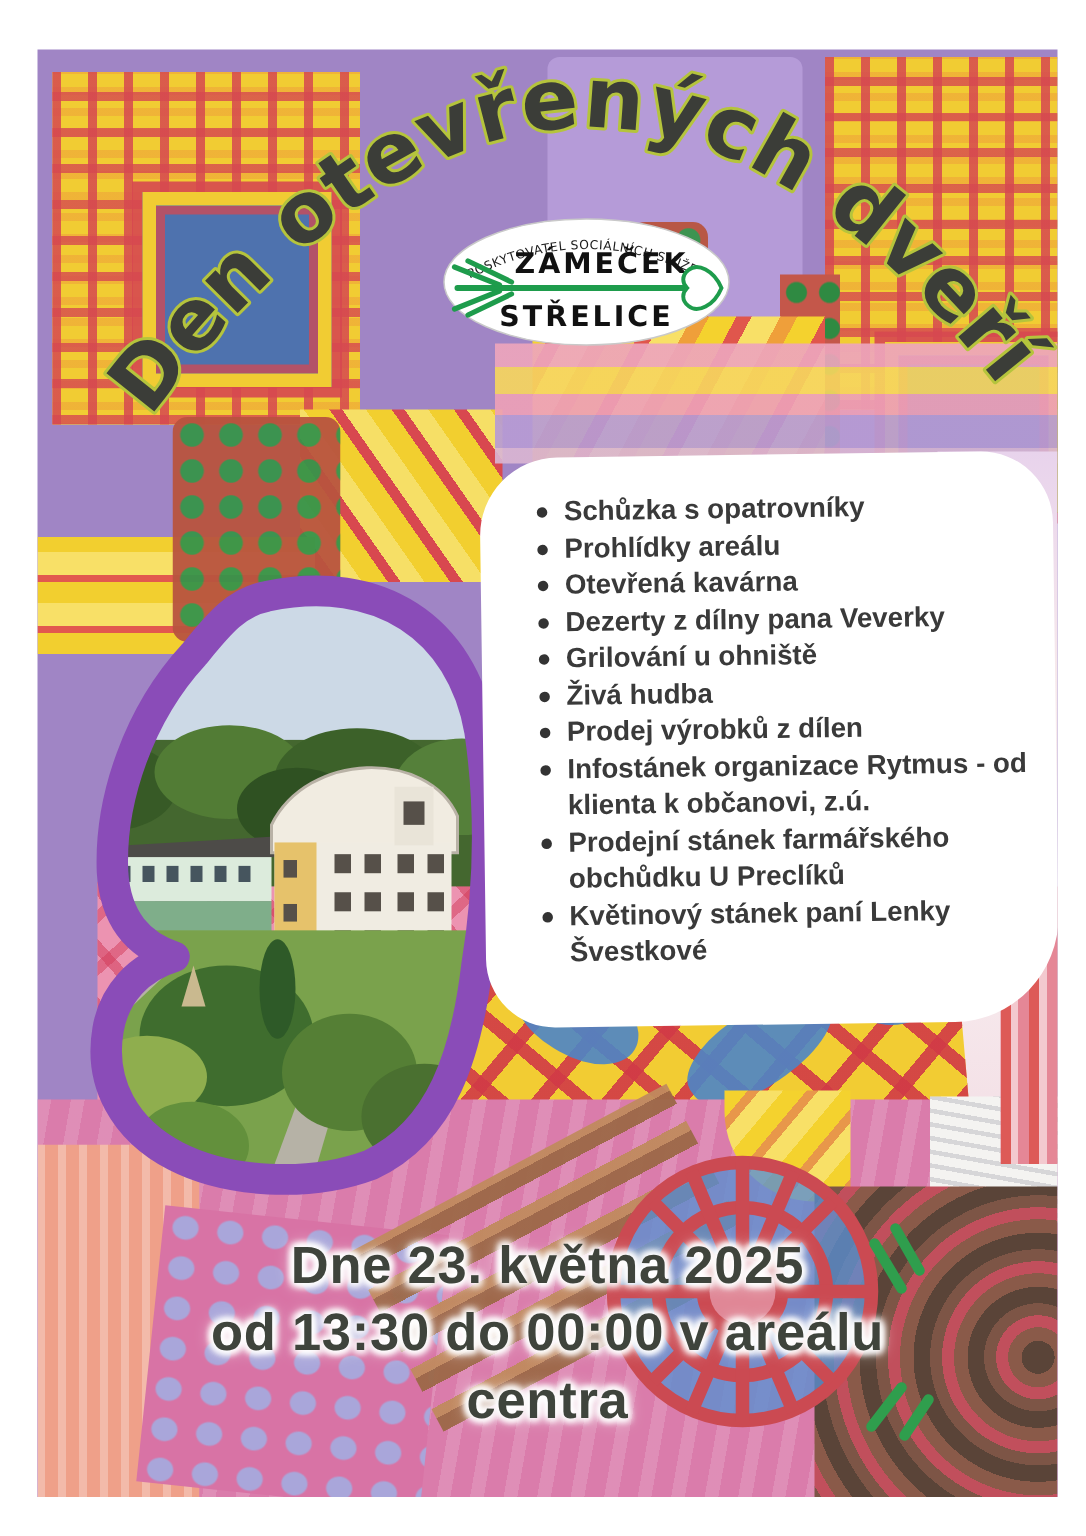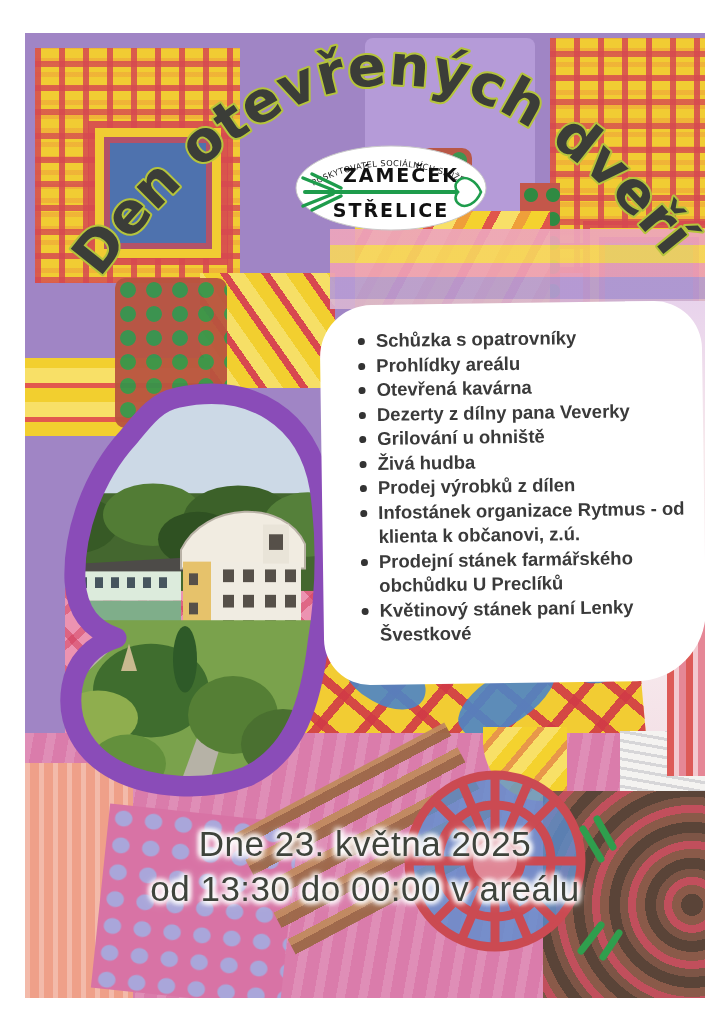--- a/index.html
+++ b/index.html
@@ -78,21 +78,21 @@
 
   
   .title-svg{left:0;top:0;width:680px;height:340px;overflow:visible;}
   .title-svg text{font-family:"DejaVu Sans",sans-serif;font-weight:bold;font-size:56px;
       letter-spacing:1px;paint-order:stroke;stroke-width:4px;stroke-linejoin:round;}
   .logo-svg{left:270px;top:112px;width:192px;height:86px;overflow:visible;}
   .logo-tagline{font-family:"DejaVu Sans",sans-serif;font-size:8.2px;letter-spacing:.4px;fill:#1c1c1c;}
   .logo-name{font-family:"DejaVu Sans",sans-serif;font-size:19px;font-weight:bold;
       letter-spacing:2px;fill:#111;}
   .heart-svg{left:8px;top:345px;width:300px;height:420px;overflow:visible;}
-  .date-block{left:0;top:788px;width:680px;text-align:center;font-weight:400;font-size:35px;
+  .date-block{left:0;top:788px;width:680px;text-align:center;font-weight:700;font-size:35px;
       line-height:45px;color:#3f443c;letter-spacing:.5px;
       text-shadow:0 0 6px #fff,0 0 6px #fff,0 0 12px #fff,
                   2px 2px 5px rgba(255,255,255,.95),-2px -2px 5px rgba(255,255,255,.95),
                   2px -2px 5px rgba(255,255,255,.9),-2px 2px 5px rgba(255,255,255,.9);}
 </style>
 </head>
 <body>
 
 <div class="page">
   <div class="art">
@@ -252,16 +252,17 @@
         <path d="M10 47 H162" stroke-width="4"></path>
         <path d="M8 33 L38 45 M17 29 L46 43 M8 61 L38 49 M17 65 L46 51"></path>
         <path d="M186 47 C181 35,170 30,164 35 C159 39,160 44,163 47 C160 50,159 55,164 59 C170 64,181 59,186 47 Z" stroke-width="2.6" fill="#fff"></path>
       </g>
       <text class="logo-name" x="96" y="72" text-anchor="middle">STŘELICE</text>
     </svg>
 
     <div class="date-block">
       <div>Dne 23. května 2025</div>
       <div>od 13:30 do 00:00 v areálu</div>
+      <div>centra</div>
     </div>
 
   </div>
 </div>
 
 </body></html>

